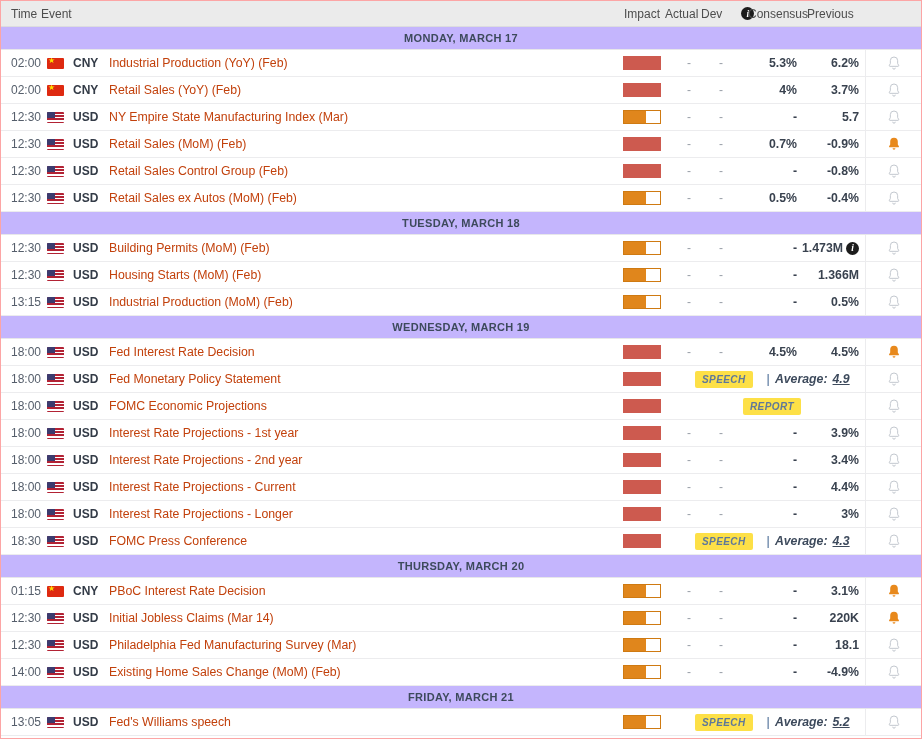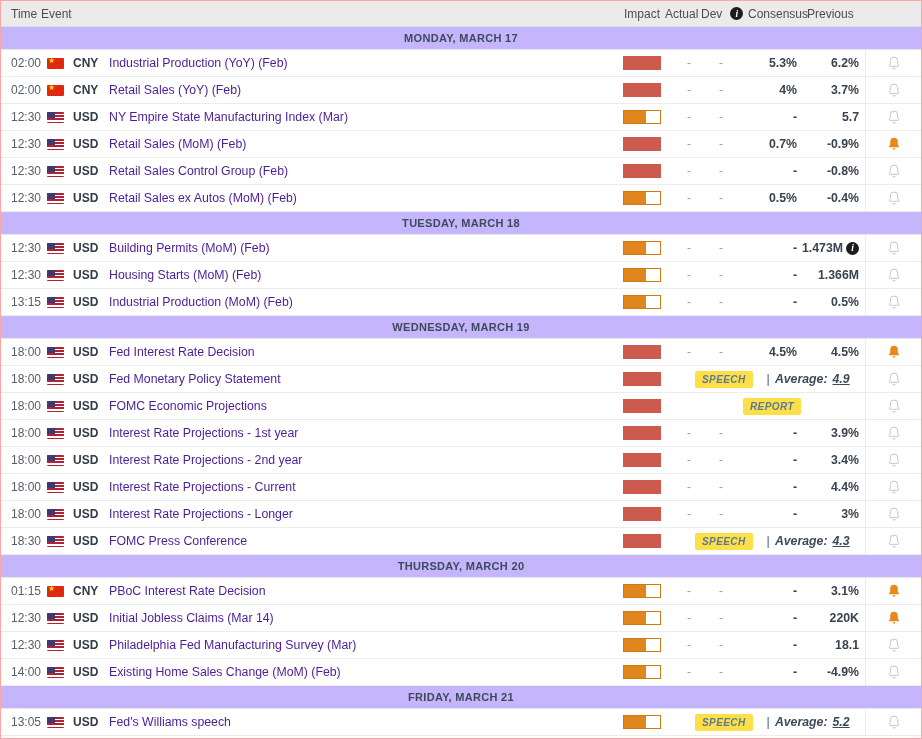--- a/index.html
+++ b/index.html
@@ -23,21 +23,21 @@
   .cal-header {
     height:26px;
     background:#ebebeb;
     color:#4d4d4d;
     font-size:12px;
     border-bottom:1px solid #dcdcdf;
   }
   .cal-header .h-time { padding-left:10px; }
   .cal-header .h-event { grid-column:2/5; margin-left:-6px; }
   .cal-header .h-impact { padding-left:5px; }
-  .cal-header .h-dev { display:flex; align-items:center; gap:8px; }
+  .cal-header .h-dev { display:flex; align-items:center; gap:19px; }
   .cal-header .h-consensus { padding-left:11px; }
   .cal-header .h-previous { padding-left:4px; }
 
   .info-badge {
     width:13px; height:13px; border-radius:50%;
     background:#1c1c1c; color:#fff;
     font-size:9.5px; font-weight:bold; font-style:italic;
     font-family:"Liberation Serif", serif;
     display:inline-flex; align-items:center; justify-content:center;
     flex:0 0 auto;
@@ -56,21 +56,21 @@
   
   .event-row {
     height:27px;
     border-bottom:1px solid #ececee;
     background:#fff;
     font-size:12px;
   }
   .c-time { padding-left:10px; color:#555e6b; }
   .c-flag { display:flex; align-items:center; }
   .c-currency { font-weight:bold; color:#333b47; }
-  .c-event { color:#4c1d95; font-size:12.3px; white-space:nowrap; overflow:hidden; }
+  .c-event { color:#c2410c; font-size:12.3px; white-space:nowrap; overflow:hidden; }
   .c-impact { display:flex; padding-left:4px; }
   .c-actual, .c-dev { text-align:right; color:#99a0a8; }
   .c-actual { padding-right:10px; }
   .c-dev { padding-right:14px; }
   .c-consensus, .c-previous {
     text-align:right; padding-right:6px;
     font-weight:bold; color:#39424f; font-size:12.3px;
     display:flex; justify-content:flex-end; align-items:center; gap:3px;
     white-space:nowrap;
   }

